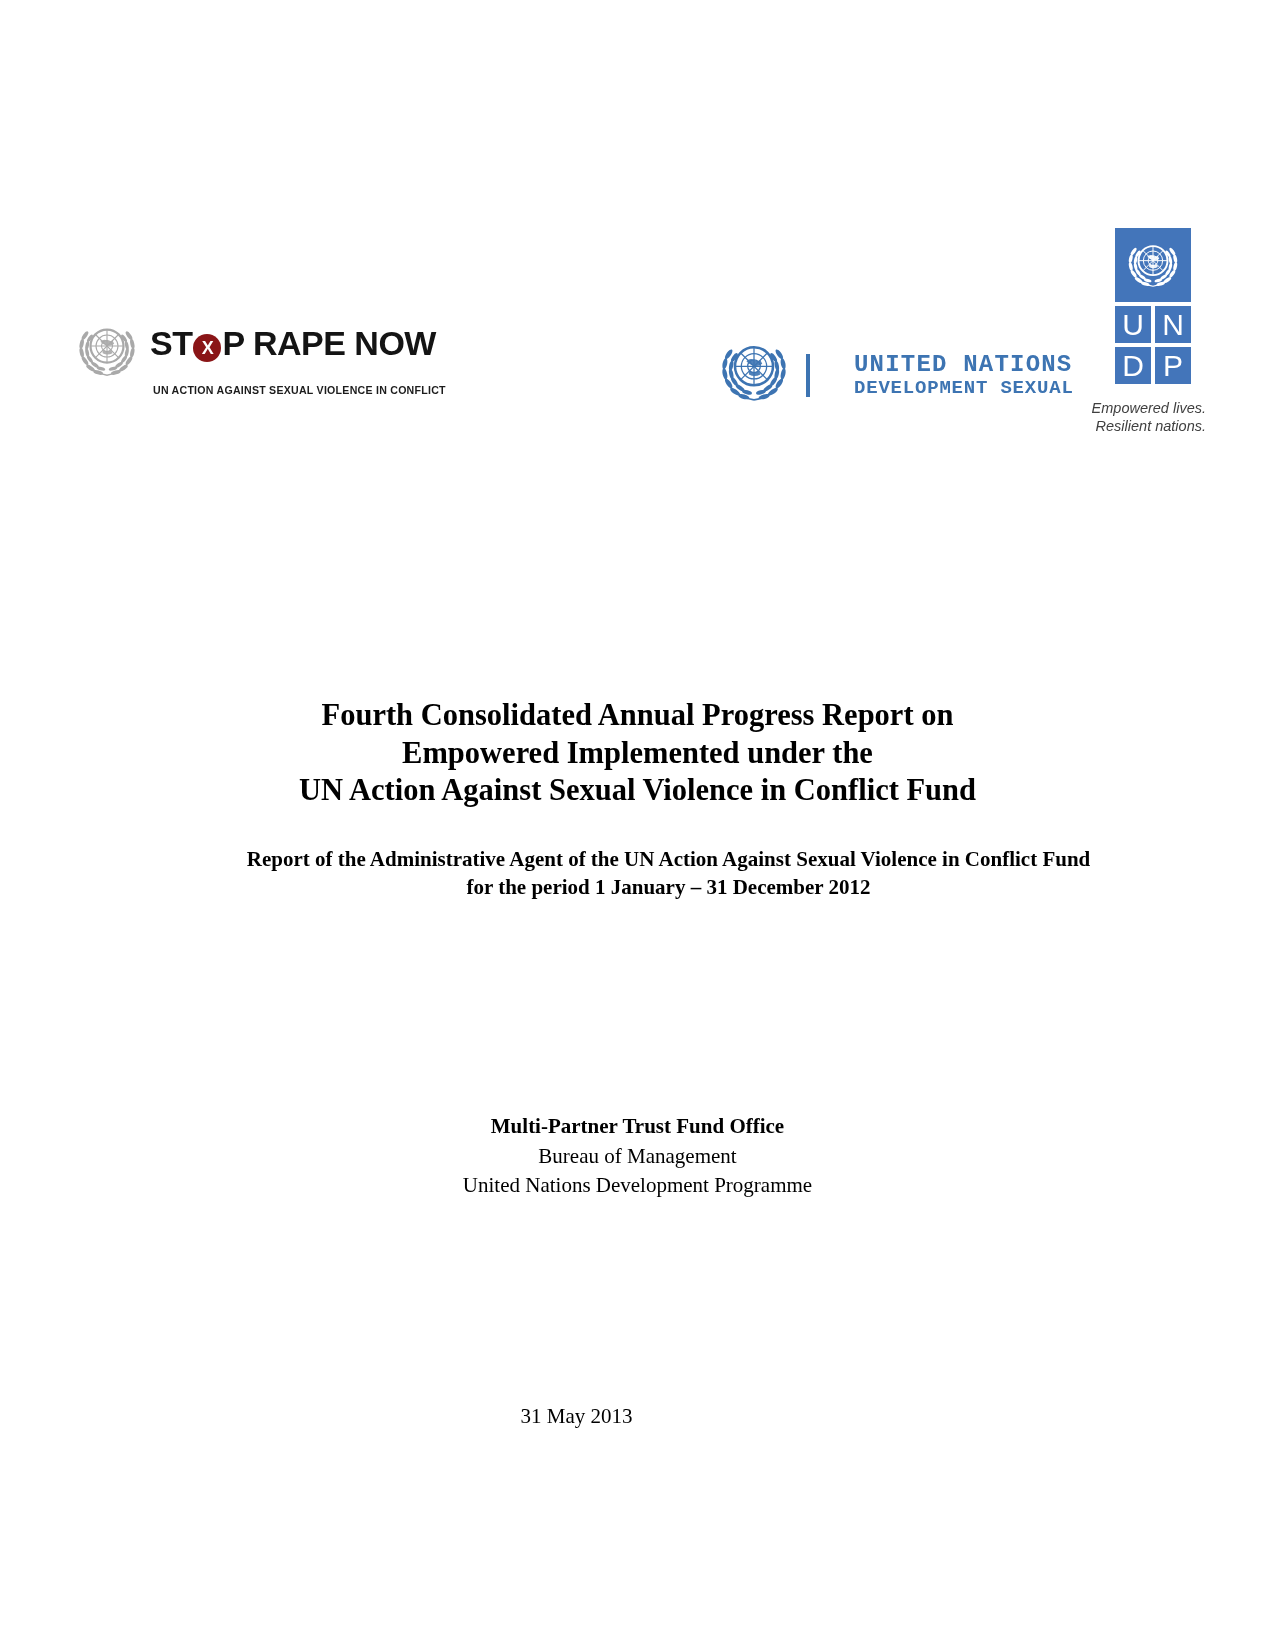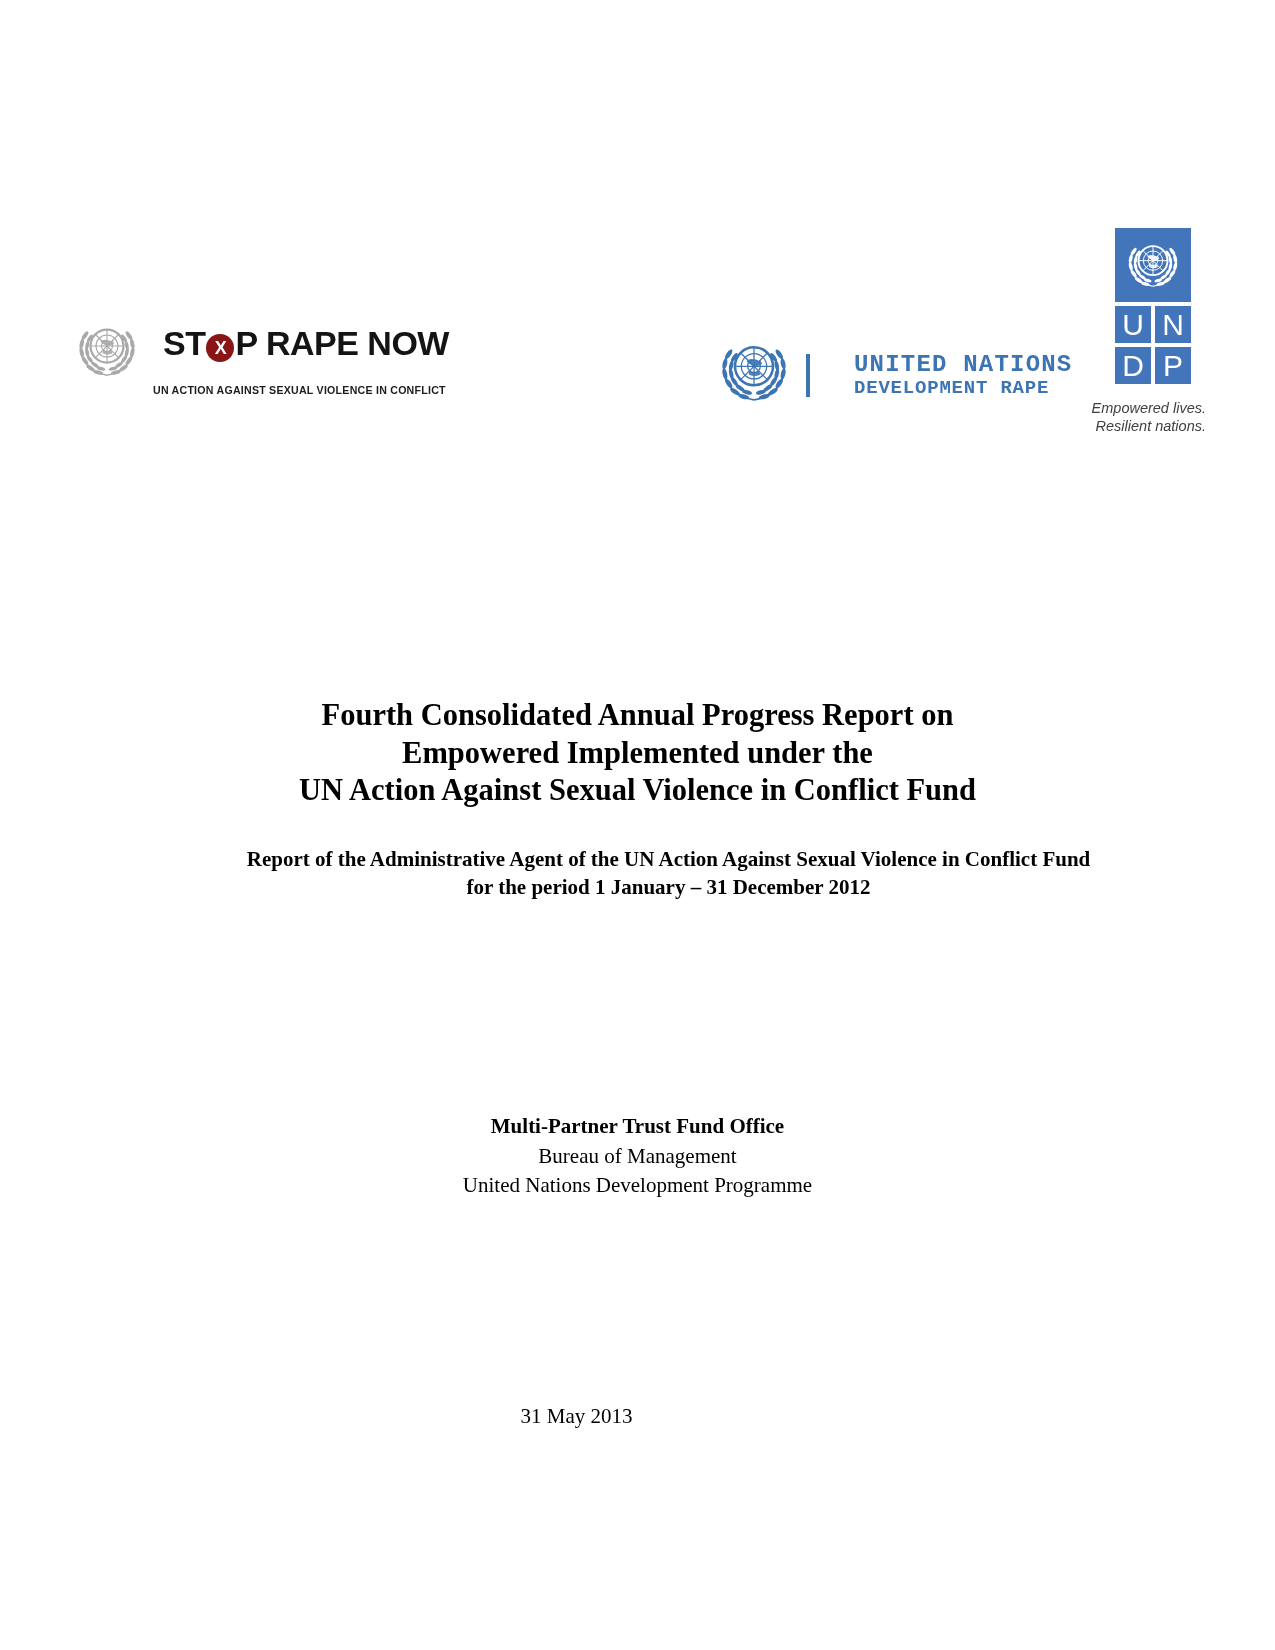--- a/index.html
+++ b/index.html
@@ -13,21 +13,21 @@
   }
   :root{
     --undg-blue:#3d74b2;
     --undp-blue:#4375ba;
     --srn-red:#8a1517;
     --emblem-grey:#a9a9a9;
   }
   
   .srn-emblem{position:absolute;left:74px;top:320px;width:66px;height:62px;color:var(--emblem-grey);}
   .srn-text{
-    position:absolute;left:163px;top:324px;
+    position:absolute;left:150px;top:324px;
     font-family:"Liberation Sans", sans-serif;
     font-weight:700;font-size:34px;letter-spacing:-0.5px;color:#141414;
     white-space:nowrap;
   }
   .srn-o{
     display:inline-block;width:28px;height:28px;border-radius:50%;
     background:var(--srn-red);color:#fff;
     font-size:18px;line-height:28px;text-align:center;font-weight:700;
     vertical-align:1px;margin:0 1px;
   }
@@ -138,21 +138,21 @@
     <div class="srn-tagline">UN ACTION AGAINST SEXUAL VIOLENCE IN CONFLICT</div>
   </div>
 
   <div>
     <svg class="undg-emblem" viewBox="0 0 120 110">
         <use href="#un-emblem"></use>
       </svg>
     <div class="undg-bar"></div>
     <div class="undg-text">
       <div class="undg-line1">UNITED NATIONS</div>
-      <div class="undg-line2">DEVELOPMENT RAPE</div>
+      <div class="undg-line2">DEVELOPMENT SEXUAL</div>
     </div>
   </div>
 
   <div class="undp-box">
     <div class="undp-emblem-cell">
       <svg viewBox="0 0 120 110">
           <use href="#un-emblem"></use>
         </svg>
     </div>
     <div class="undp-row">

